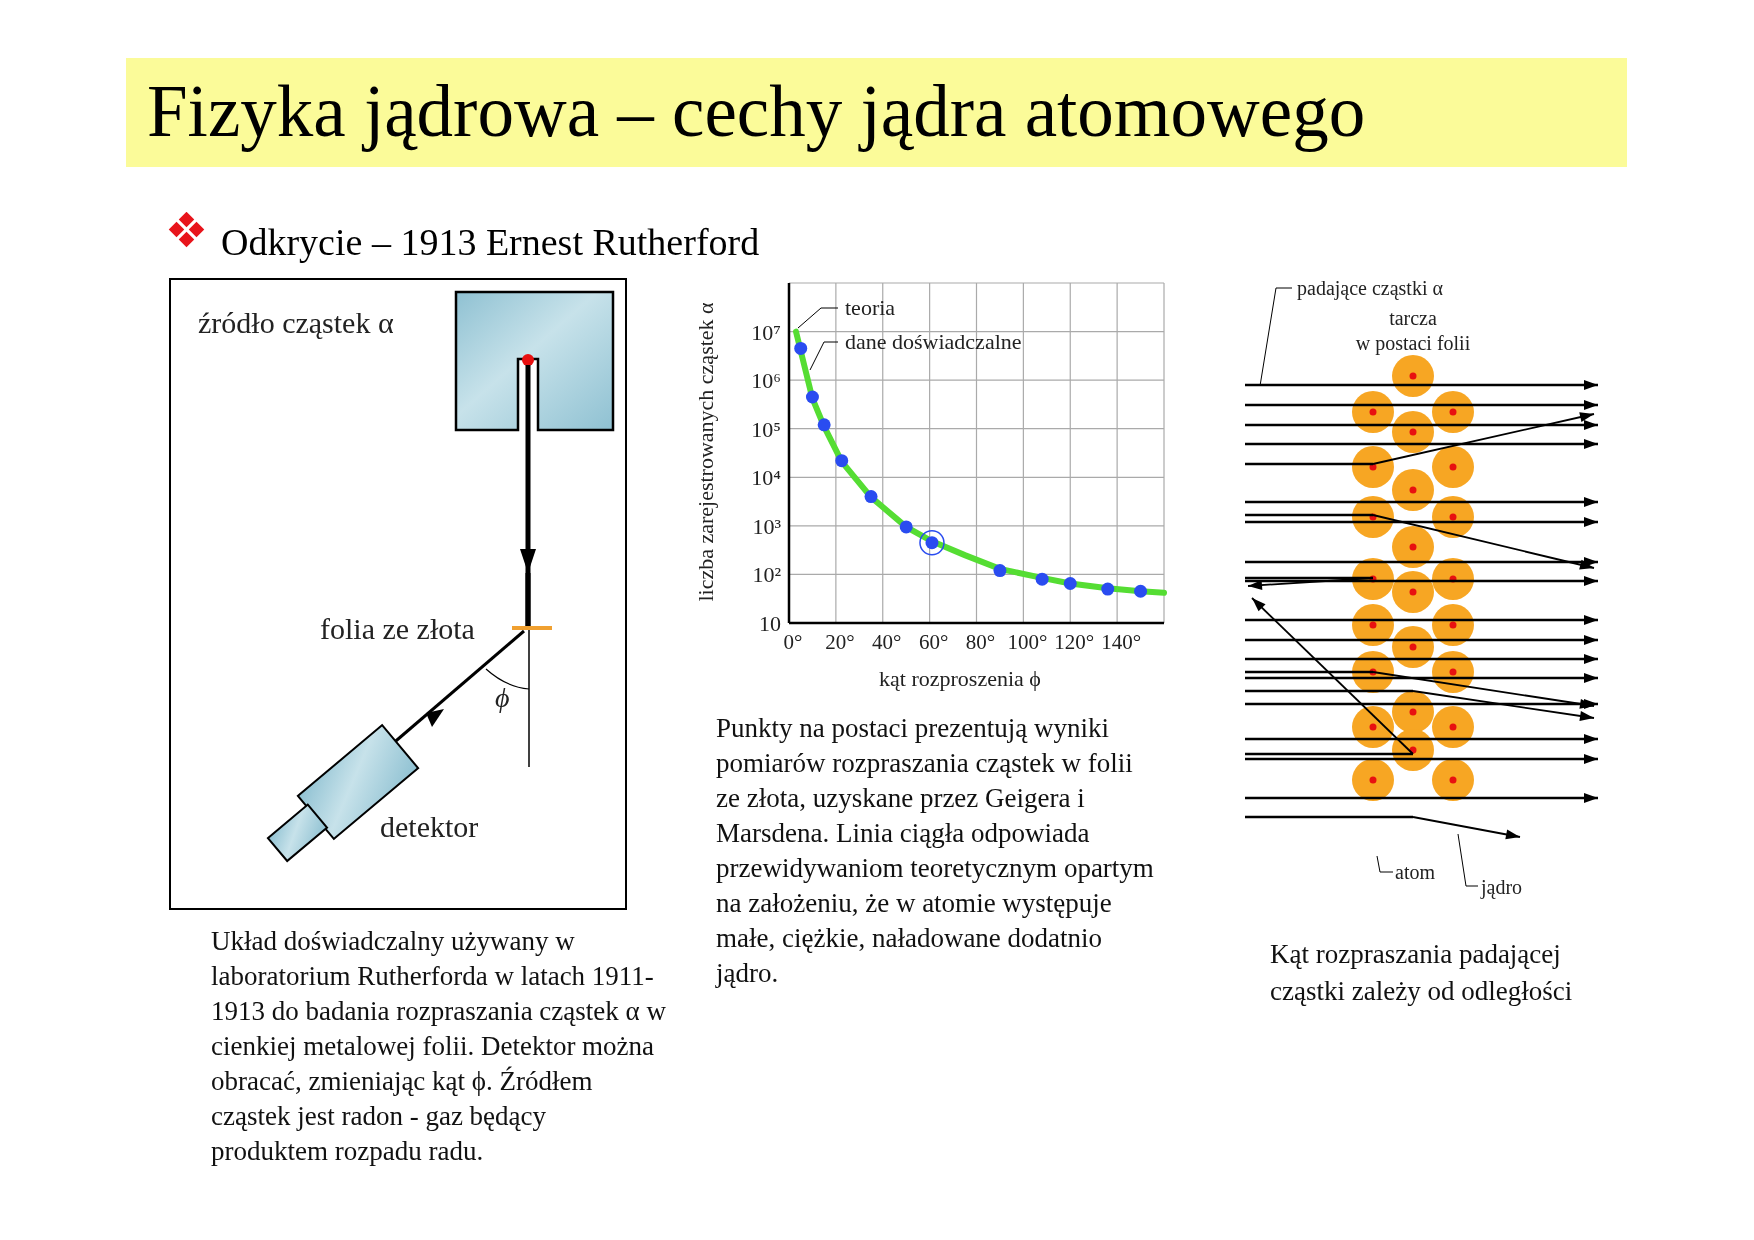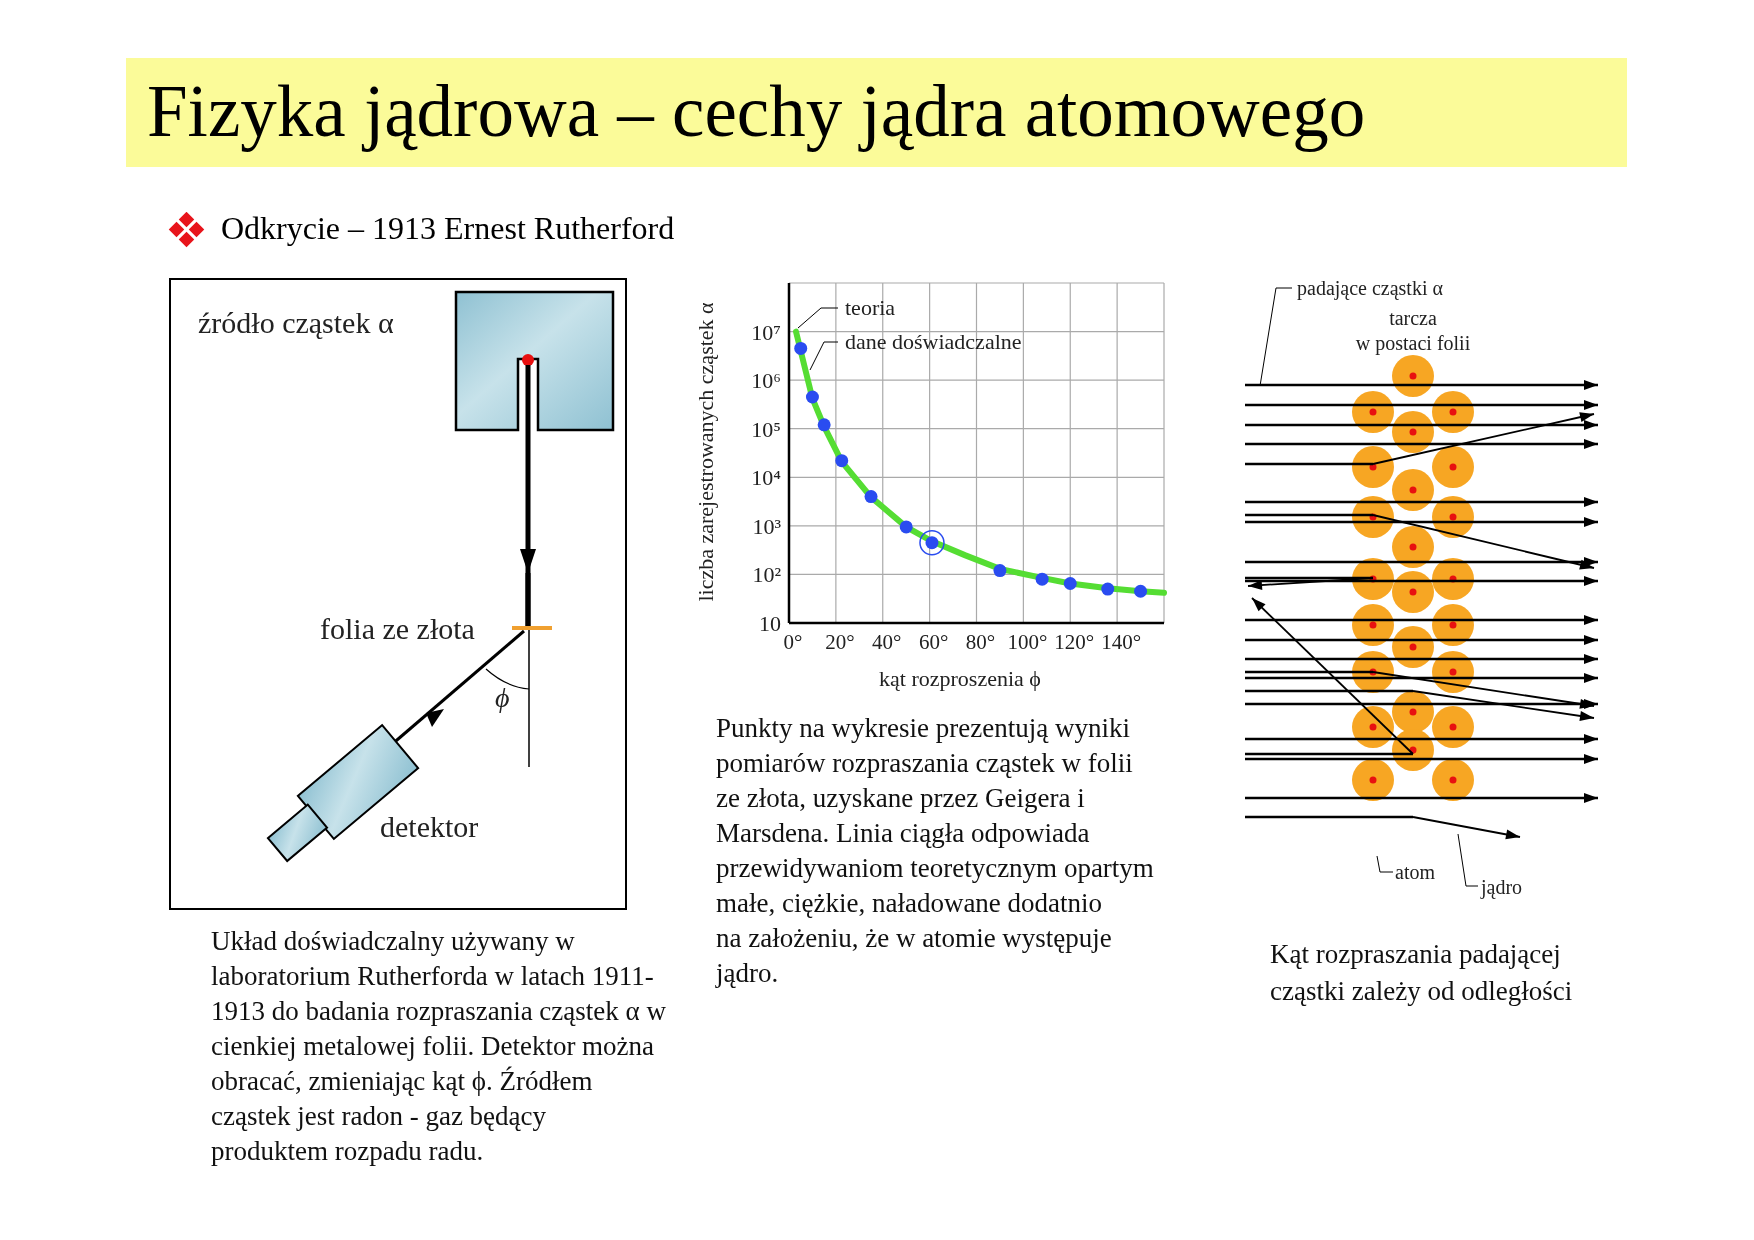--- a/index.html
+++ b/index.html
@@ -1,21 +1,21 @@
 <!DOCTYPE html>
 <html><head>
 <meta charset="utf-8">
 <style>
   html,body{margin:0;padding:0;background:#fff;}
   body{width:1754px;height:1240px;position:relative;overflow:hidden;font-family:"Liberation Serif","DejaVu Serif",serif;color:#111;}
   .abs{position:absolute;}
   #title-band{left:126px;top:58px;width:1501px;height:109px;background:#fbfb99;}
   #title{left:147px;top:70px;font-size:73px;line-height:84px;white-space:nowrap;color:#000;}
   #bullet-icon{left:168px;top:212px;width:38px;height:38px;}
-  #subtitle{left:221px;top:205px;font-size:32px;line-height:46px;white-space:nowrap;color:#000;}
+  #subtitle{left:221px;top:219px;font-size:38px;line-height:46px;white-space:nowrap;color:#000;}
   .caption{font-size:27px;line-height:35px;color:#111;white-space:nowrap;}
   #caption-left{left:171px;top:924px;margin-left:40px;}
   #caption-mid{left:716px;top:711px;}
   #caption-right{left:1270px;top:936px;line-height:37px;}
   svg text{font-family:"Liberation Serif","DejaVu Serif",serif;}
 </style>
 </head>
 <body>
 
 <div id="title-band" class="abs"></div>
@@ -251,25 +251,25 @@
 <div id="caption-left" class="abs caption">
     <div>Układ doświadczalny używany w</div>
     <div>laboratorium Rutherforda w latach 1911-</div>
     <div>1913 do badania rozpraszania cząstek α w</div>
     <div>cienkiej metalowej folii. Detektor można</div>
     <div>obracać, zmieniając kąt ϕ. Źródłem</div>
     <div>cząstek  jest radon - gaz będący</div>
     <div>produktem rozpadu radu.</div>
   </div>
 <div id="caption-mid" class="abs caption">
-    <div>Punkty na wykresie prezentują wyniki</div>
+    <div>Punkty na postaci prezentują wyniki</div>
     <div>pomiarów rozpraszania cząstek  w folii</div>
     <div>ze złota, uzyskane przez Geigera i</div>
     <div>Marsdena. Linia ciągła odpowiada</div>
     <div>przewidywaniom teoretycznym opartym</div>
+    <div>na założeniu, że w atomie występuje</div>
     <div>małe, ciężkie, naładowane dodatnio</div>
-    <div>na założeniu, że w atomie występuje</div>
     <div>jądro.</div>
   </div>
 <div id="caption-right" class="abs caption">
     <div>Kąt rozpraszania padającej</div>
     <div>cząstki  zależy od odległości</div>
   </div>
 
 </body></html>

